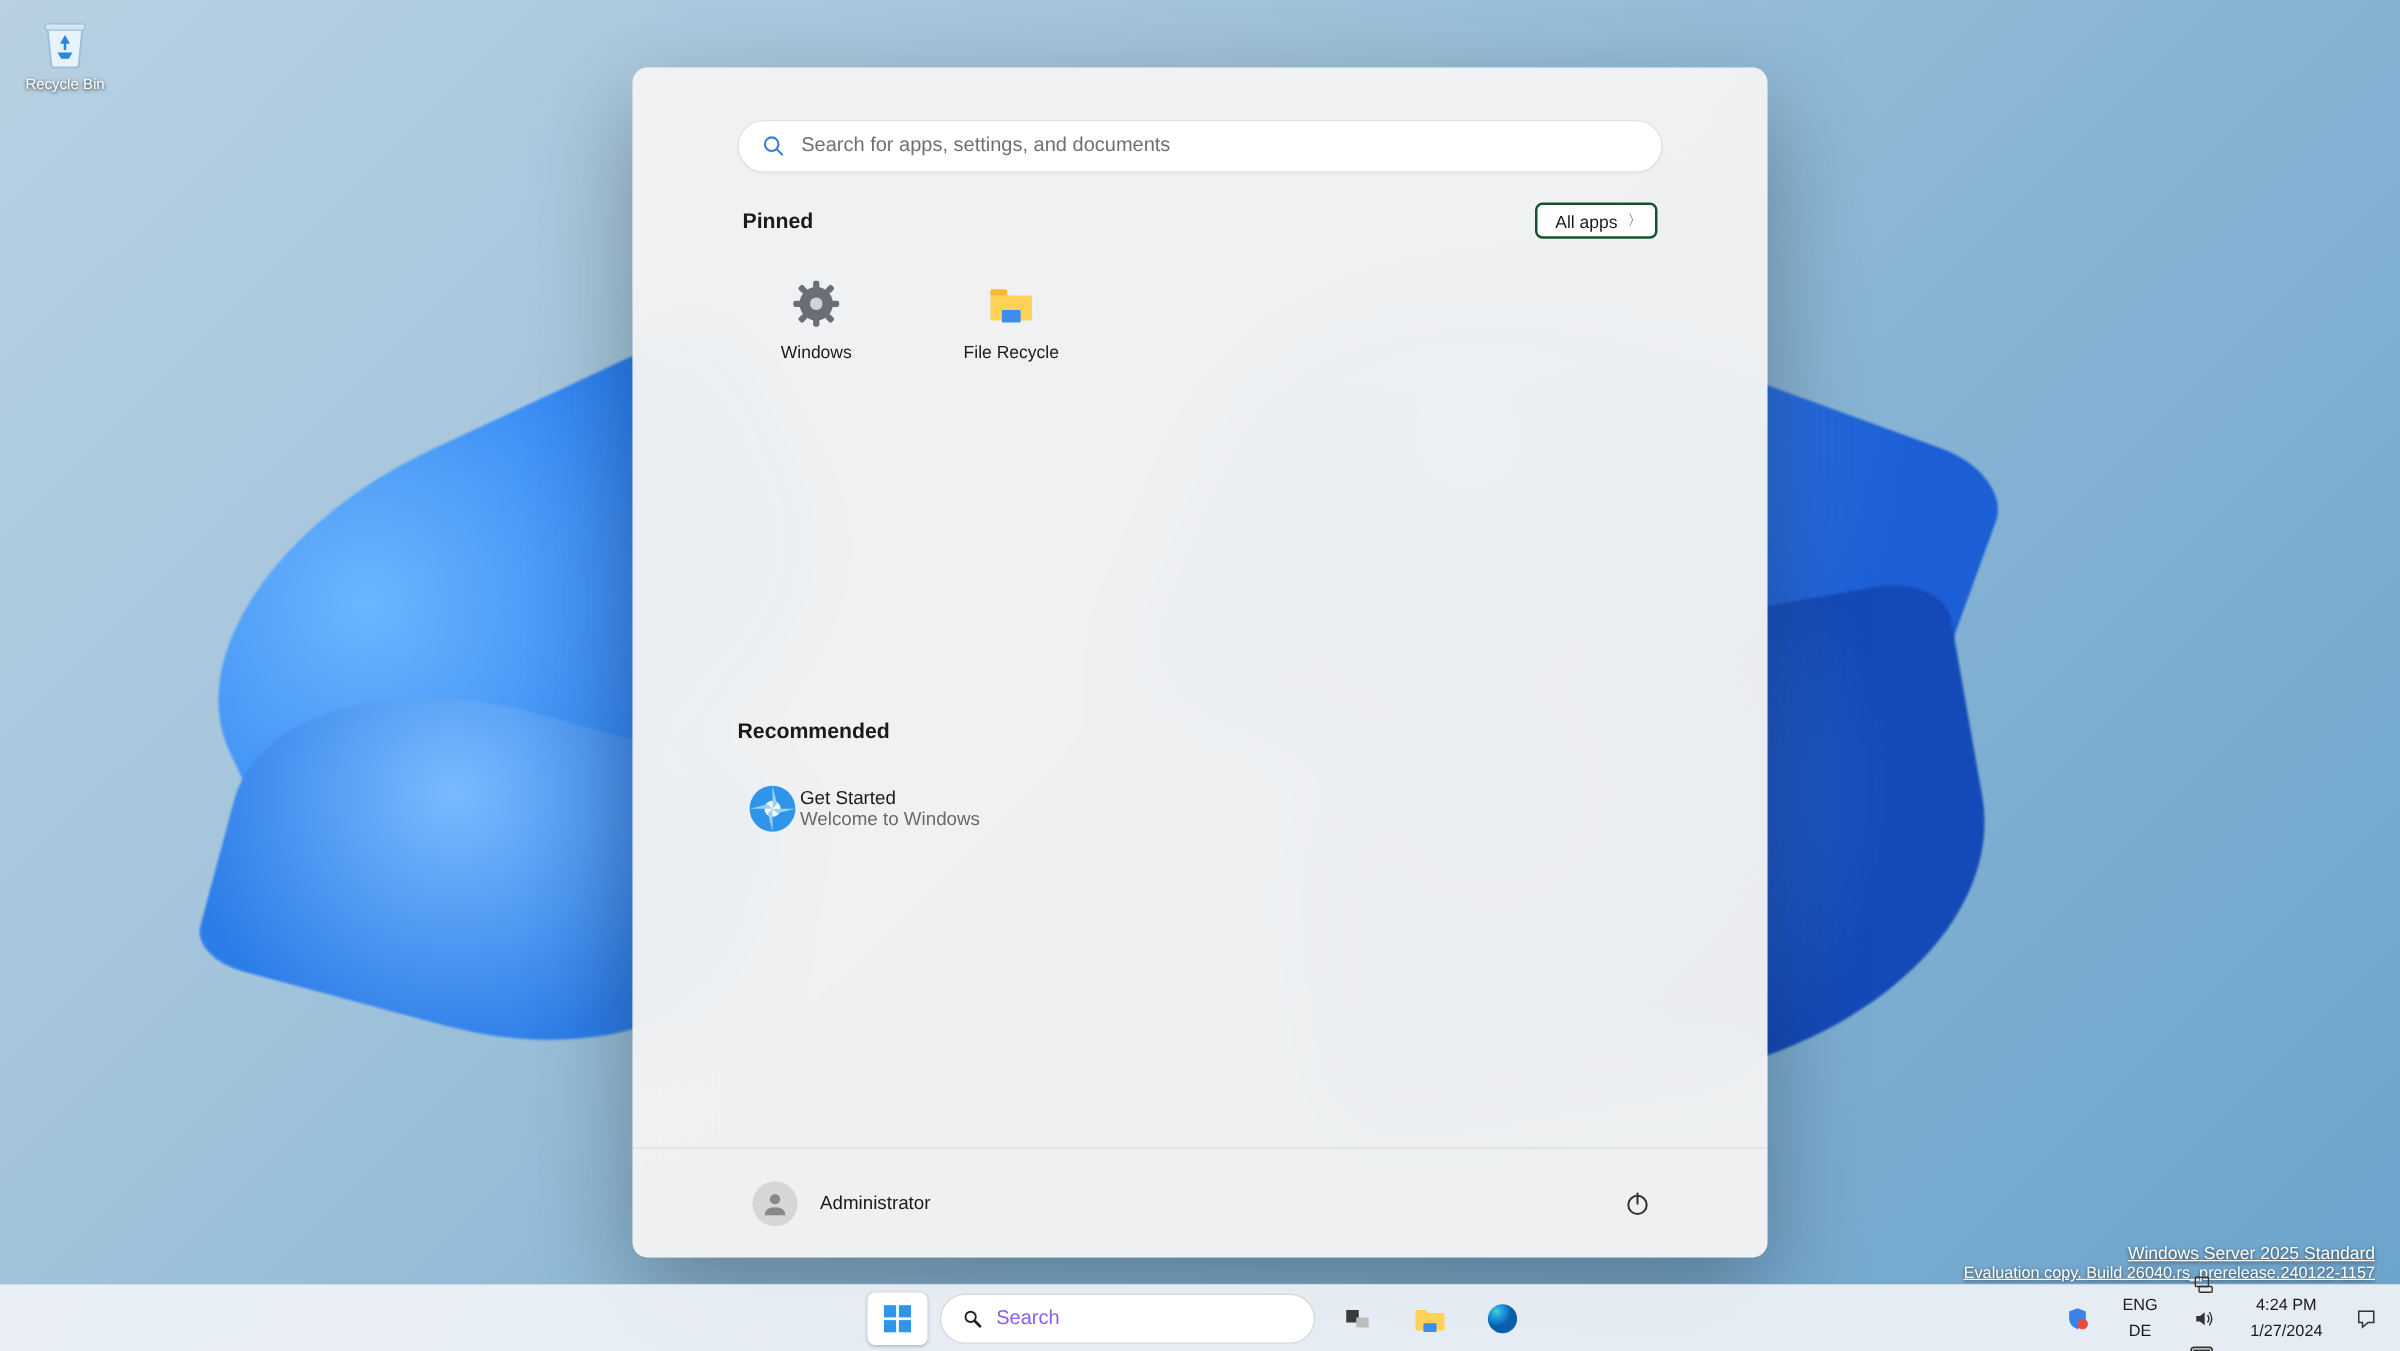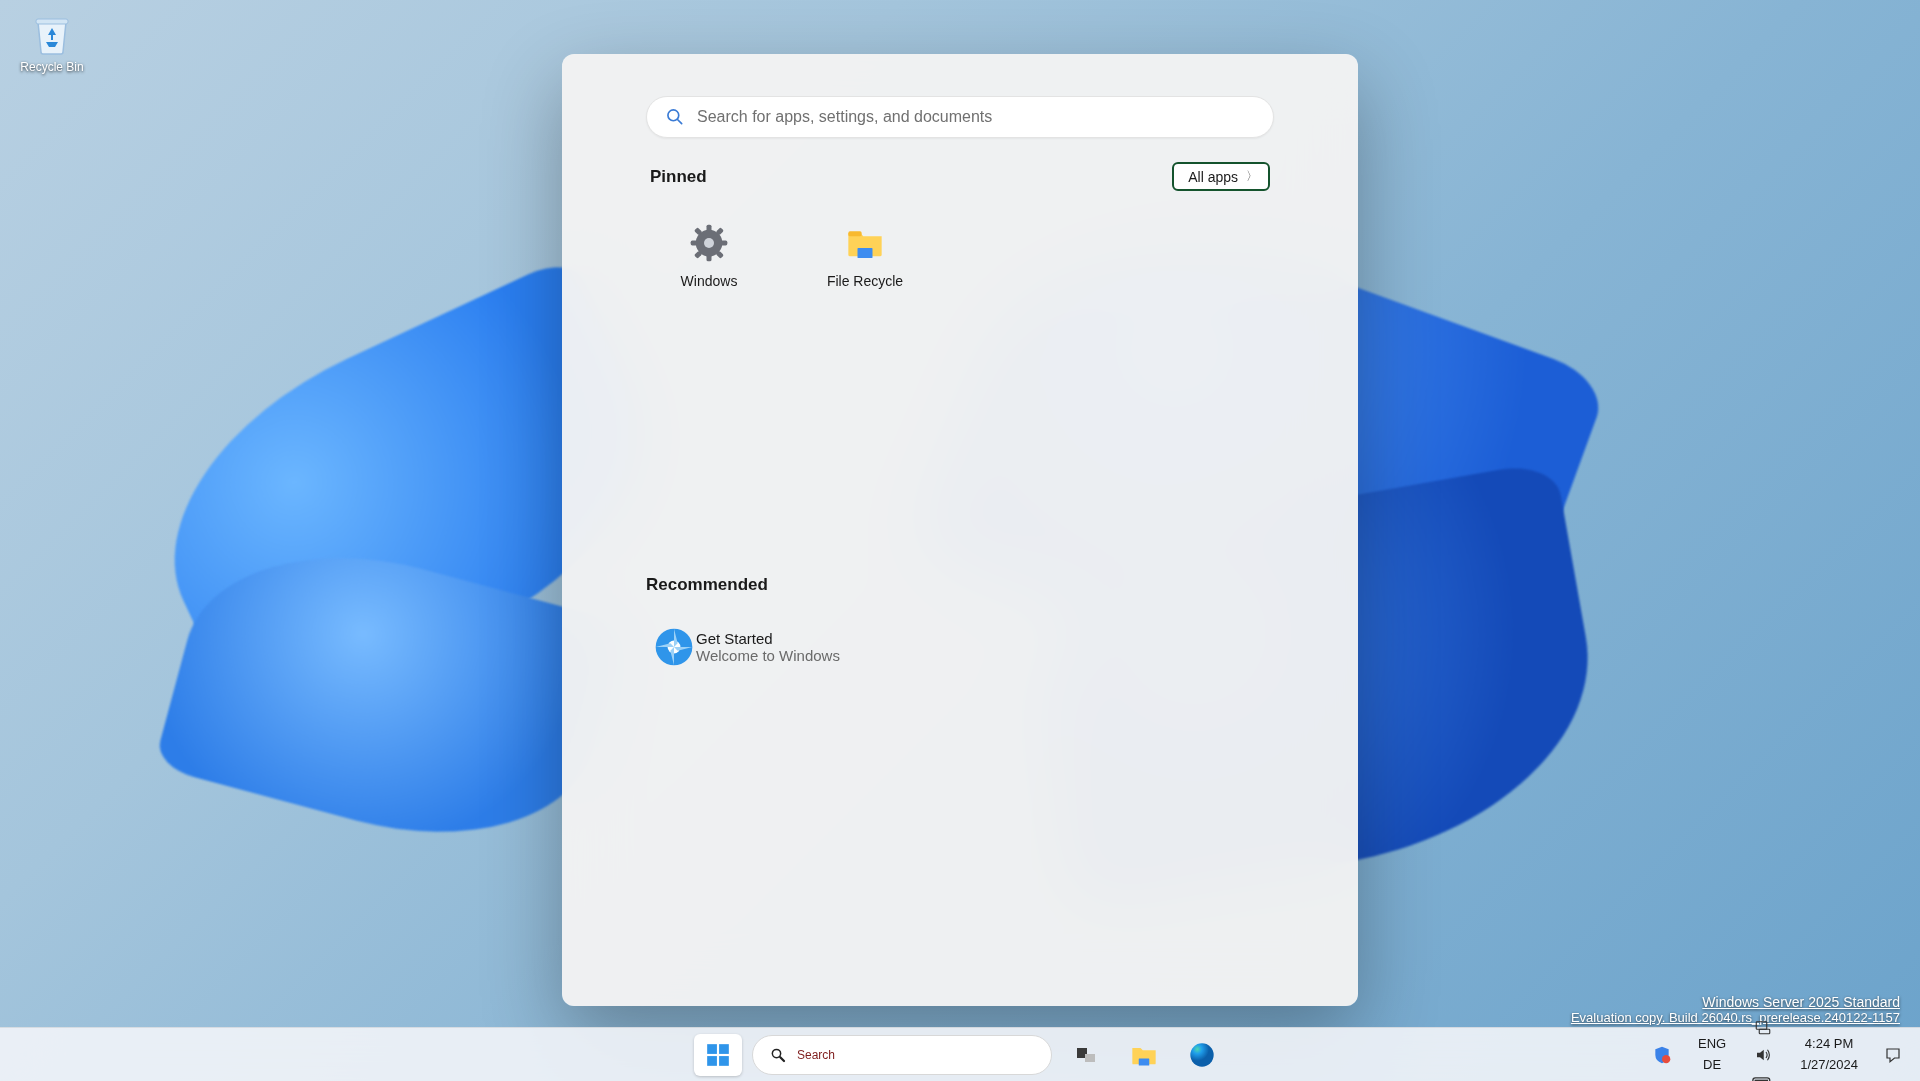--- a/index.html
+++ b/index.html
@@ -61,21 +61,21 @@
     text-decoration: underline;
   }
   .watermark .line2 { font-size: 13px; }
 
   
   .start-menu {
     position: absolute;
     left: 50%;
     transform: translateX(-50%);
     top: 54px;
-    width: 796px;
+    width: 908px;
     height: 952px;
     background: rgba(243,243,243,0.96);
     border-radius: 12px;
     box-shadow: 0 30px 80px rgba(0,0,0,0.3);
     display: flex;
     flex-direction: column;
     backdrop-filter: blur(30px);
   }
   .start-body {
     flex: 1;
@@ -223,21 +223,21 @@
     height: 40px;
     background: #fff;
     border: 1px solid #d8d8d8;
     border-radius: 24px;
     display: flex;
     align-items: center;
     padding: 0 16px;
     gap: 10px;
     cursor: text;
   }
-  .tb-search-label { font-size: 12px; color: #7f1d1d; }
+  .tb-search-label { font-size: 16px; color: #8b5cf6; }
 
   .taskbar-right {
     position: absolute;
     right: 12px;
     display: flex;
     align-items: center;
     gap: 14px;
     height: 100%;
     color: #1a1a1a;
     font-size: 13px;
@@ -328,20 +328,37 @@
           <path d="M24 4 L28 20 L24 24 Z M44 24 L28 28 L24 24 Z M24 44 L20 28 L24 24 Z M4 24 L20 20 L24 24 Z" fill="#9cd1f7"></path>
         </svg>
         <div class="recommended-texts">
           <div class="rec-title">Get Started</div>
           <div class="rec-sub">Welcome to Windows</div>
         </div>
       </div>
     </div>
   </div>
 
+  <div class="start-footer">
+    <div class="user-block">
+      <div class="avatar">
+        <svg width="22" height="22" viewBox="0 0 24 24">
+          <circle cx="12" cy="8" r="4.5" fill="#888"></circle>
+          <path d="M3 22 Q3 15 12 15 Q21 15 21 22 Z" fill="#888"></path>
+        </svg>
+      </div>
+      <span class="username">Administrator</span>
+    </div>
+    <div class="power-btn">
+      <svg width="22" height="22" viewBox="0 0 24 24">
+        <circle cx="12" cy="13" r="8" fill="none" stroke="#333" stroke-width="1.8"></circle>
+        <line x1="12" y1="3" x2="12" y2="12" stroke="#333" stroke-width="1.8" stroke-linecap="round"></line>
+      </svg>
+    </div>
+  </div>
 </div>
 
 <div class="taskbar">
   <div class="taskbar-center">
     <div class="tb-btn active">
       <svg width="26" height="26" viewBox="0 0 24 24">
         <rect x="2" y="2" width="9" height="9" fill="#2f95ea"></rect>
         <rect x="13" y="2" width="9" height="9" fill="#2f95ea"></rect>
         <rect x="2" y="13" width="9" height="9" fill="#2f95ea"></rect>
         <rect x="13" y="13" width="9" height="9" fill="#2f95ea"></rect>

